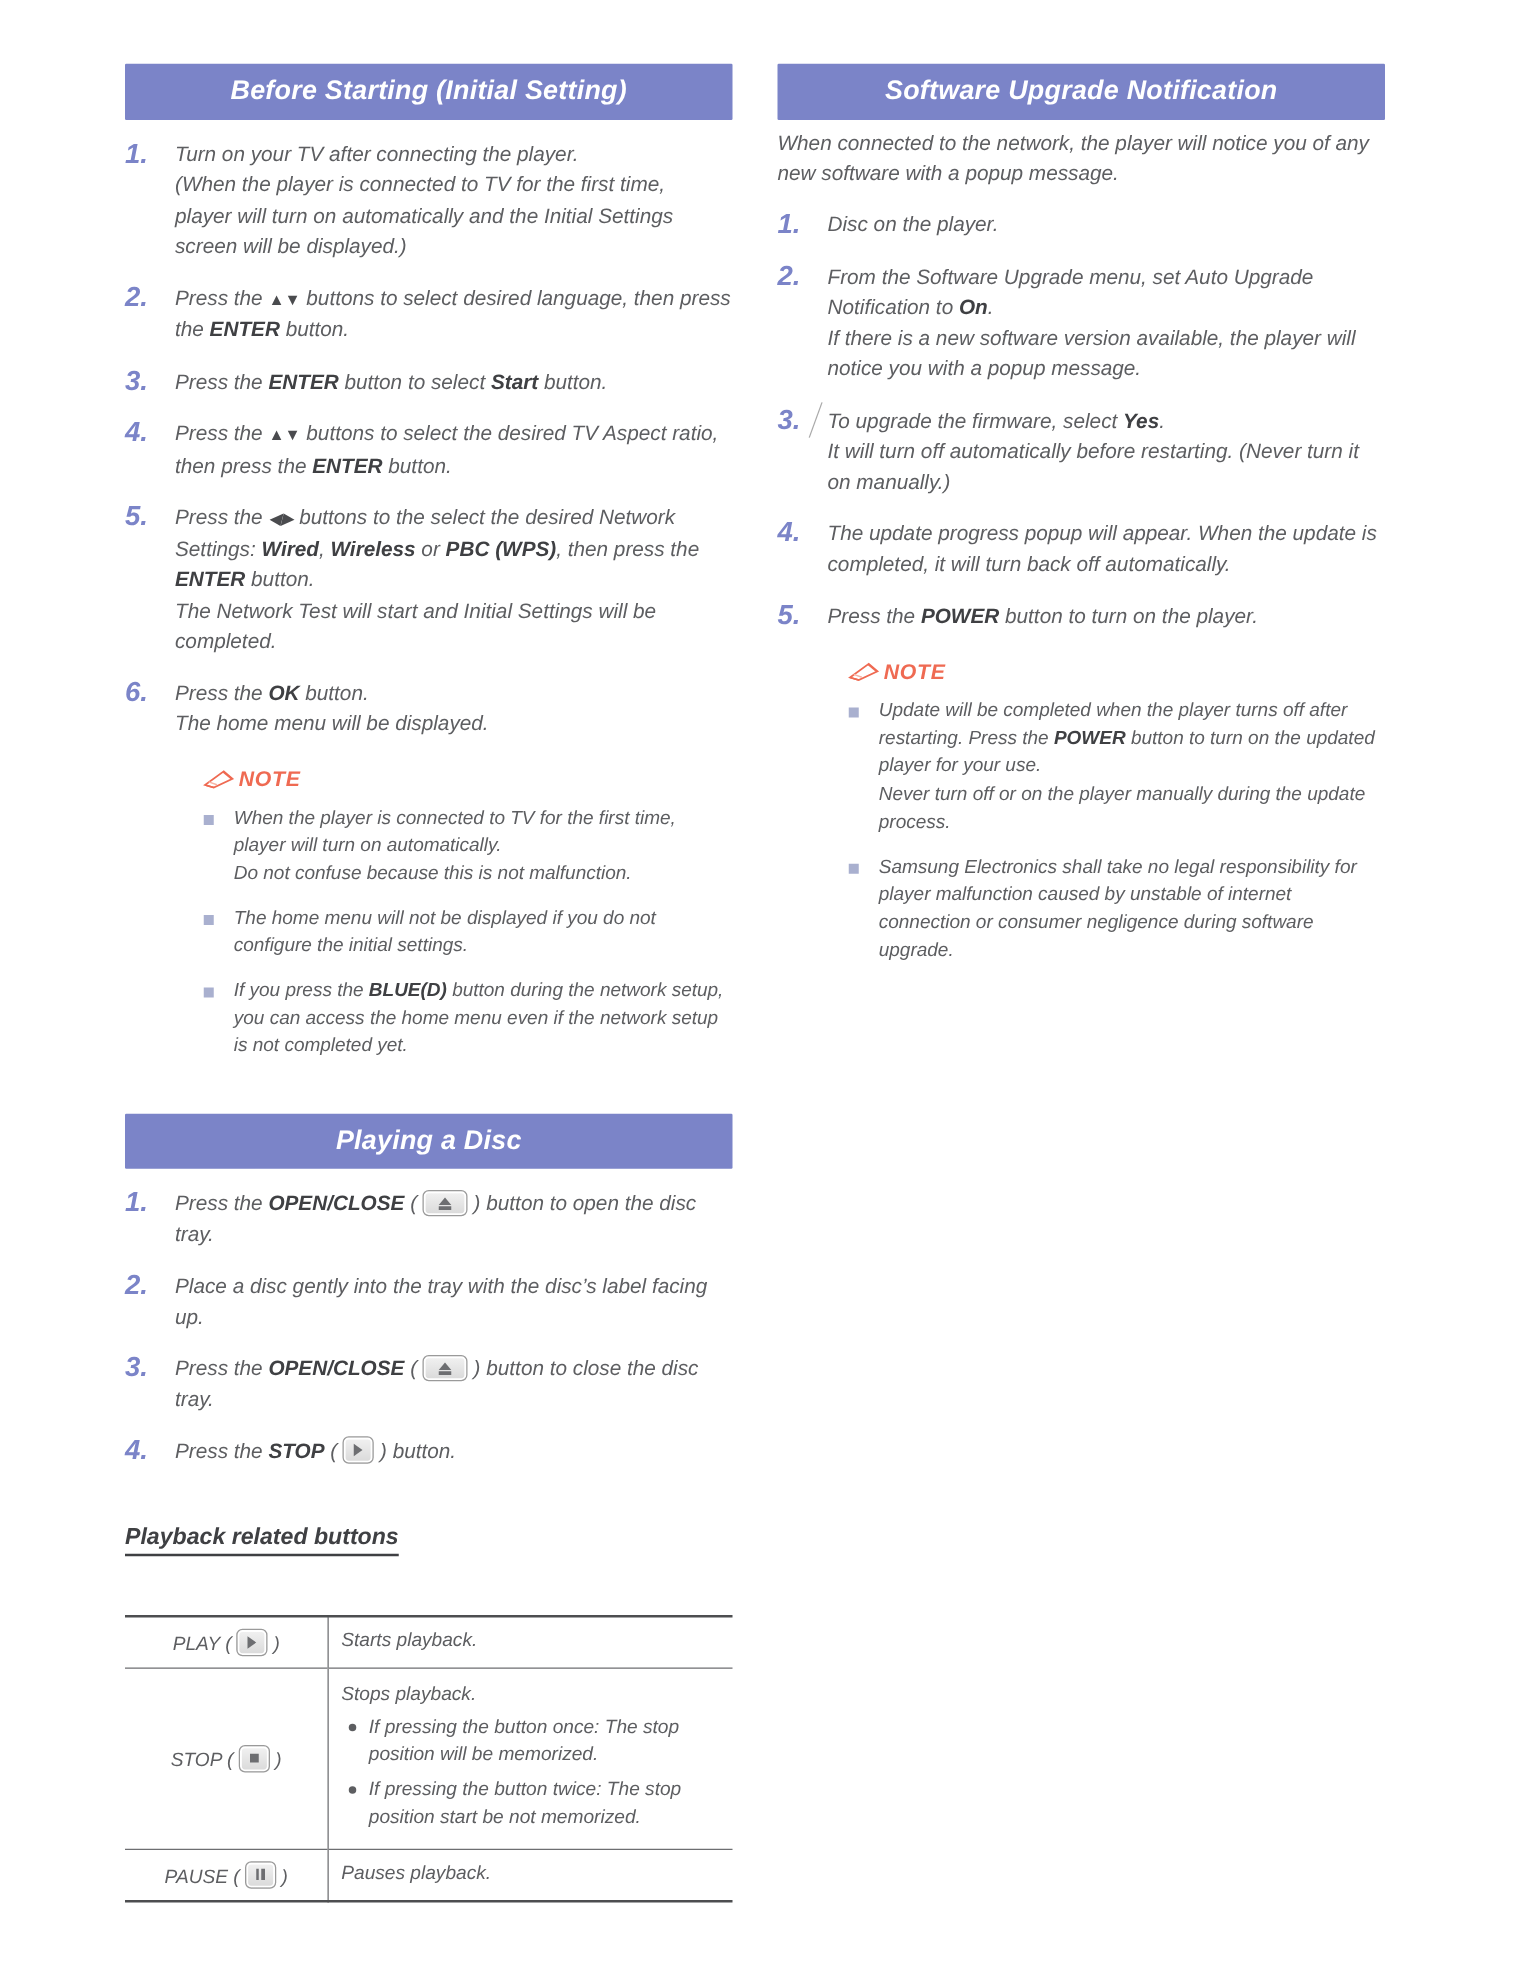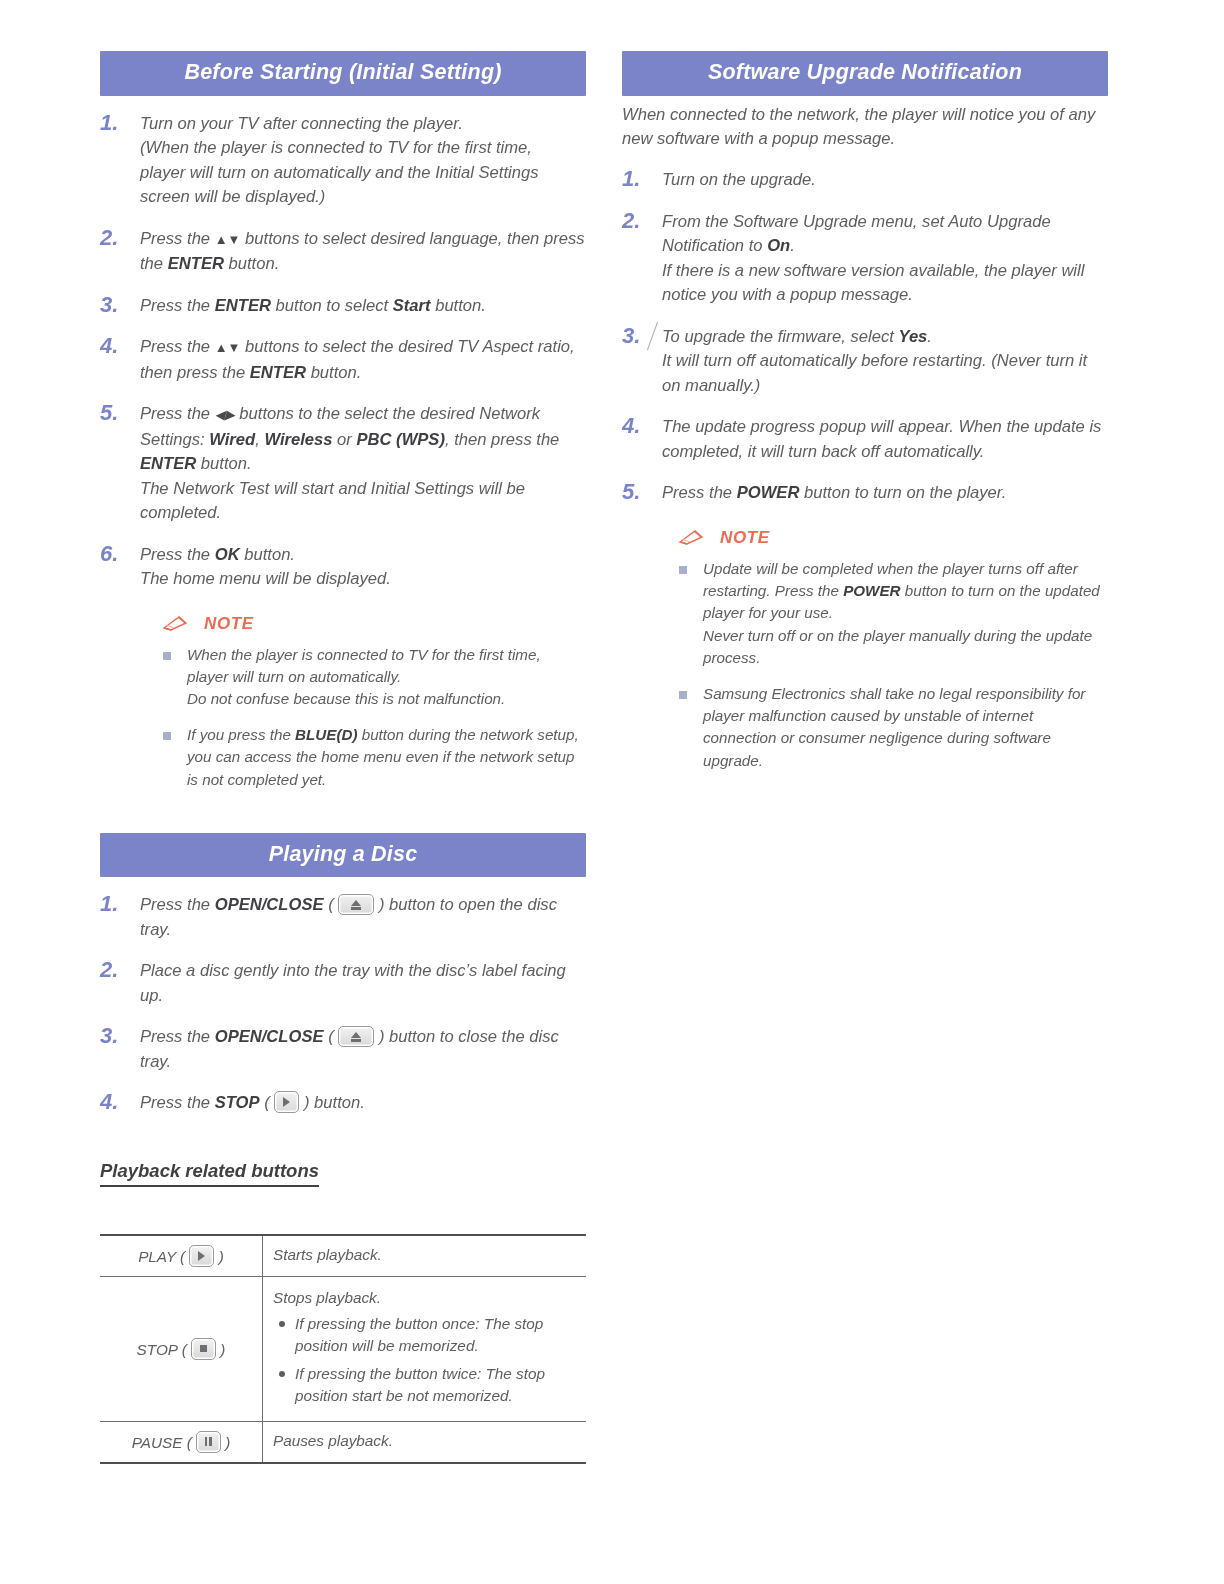--- a/index.html
+++ b/index.html
@@ -59,21 +59,21 @@
 
   
   .slash{
     position:absolute;left:30px;top:-4px;width:1px;height:30px;
     background:#9a9a9a;transform:rotate(20deg);opacity:.85;
   }
 
   
   .note{margin-top:22px;padding-left:62px;}
   .note-head{
-    display:flex;align-items:center;gap:14px;
+    display:flex;align-items:center;gap:1px;
     color:#ef6a52;font-weight:bold;font-size:17px;letter-spacing:.6px;
   }
   .pencil{display:block;}
   .note ul{margin:10px 0 0 0;padding:0;list-style:none;}
   .note li{
     position:relative;padding-left:25px;margin-top:13px;
     font-size:15.2px;line-height:22.4px;color:#5d5e61;
   }
   .note li:first-child{margin-top:9px;}
   .note li .sq{
@@ -189,21 +189,21 @@
             <path d="M2 13 L17 2 L24 8 L9 15 Z" fill="none" stroke="#ef6a52" stroke-width="1.4"></path>
             <path d="M2 13 L9 15" stroke="#ef6a52" stroke-width="1.4" fill="none"></path>
             <path d="M16.5 2.5 L23.5 8.3" stroke="#ef6a52" stroke-width="1.4" fill="none"></path>
             <path d="M5 10.5 L11.5 12.8" stroke="#f7b3a5" stroke-width="1.2" fill="none"></path>
           </svg>
         </span>
         <span>NOTE</span>
       </div>
       <ul>
         <li><span class="sq"></span><span>When the player is connected to TV for the first time, player will turn on automatically.<br>Do not confuse because this is not malfunction.</span></li>
-        <li><span class="sq"></span></li>
+        <li><span class="sq"></span><span>The home menu will not be displayed if you do not configure the initial settings.</span></li>
         <li><span class="sq"></span><span>If you press the <b>BLUE(D)</b> button during the network setup, you can access the home menu even if the network setup is not completed yet.</span></li>
       </ul>
     </div>
 
     <div style="height:42px"></div>
 
     <div class="bar">Playing a Disc</div>
 
     <ul class="steps">
       <li class="step">
@@ -291,21 +291,21 @@
 
   <div class="col col-right">
 
     <div class="bar">Software Upgrade Notification</div>
 
     <p class="intro">When connected to the network, the player will notice you of any new software with a popup message.</p>
 
     <ul class="steps">
       <li class="step">
         <span class="num">1.</span>
-        <span class="txt">Turn on the upgrade.</span>
+        <span class="txt">Disc on the player.</span>
       </li>
       <li class="step">
         <span class="num">2.</span>
         <span class="txt">From the Software Upgrade menu, set Auto Upgrade Notification to <b>On</b>.<br>If there is a new software version available, the player will notice you with a popup message.</span>
       </li>
       <li class="step">
         <span class="num">3.</span>
         <span class="slash"></span>
         <span class="txt">To upgrade the firmware, select <b>Yes</b>.<br>It will turn off automatically before restarting. (Never turn it on manually.)</span>
       </li>

